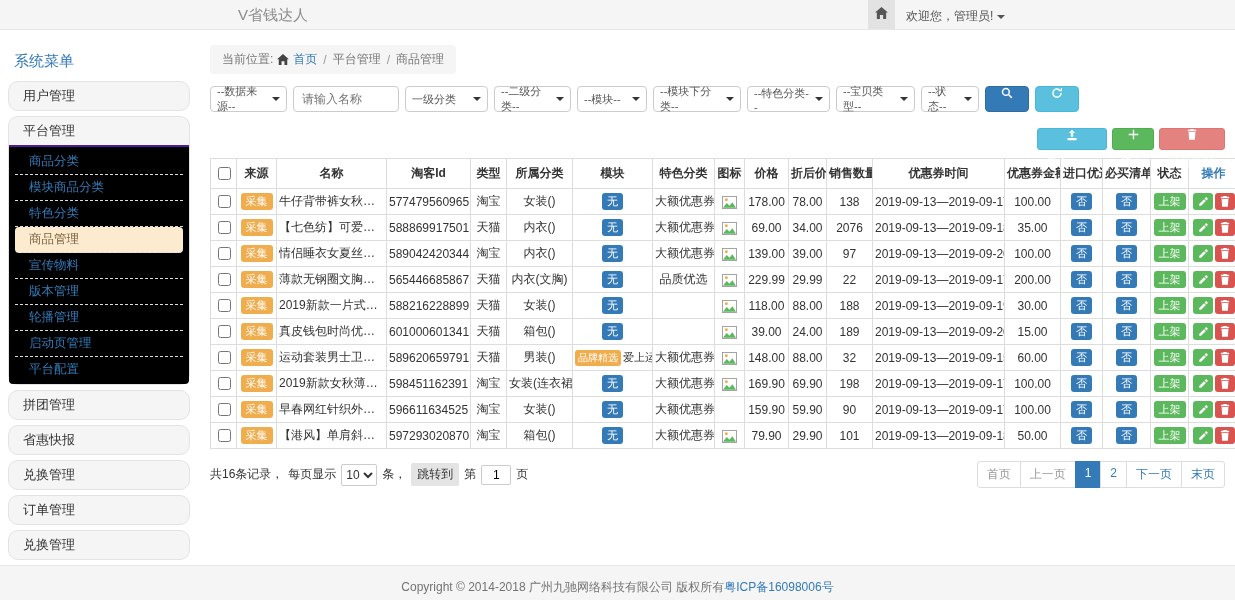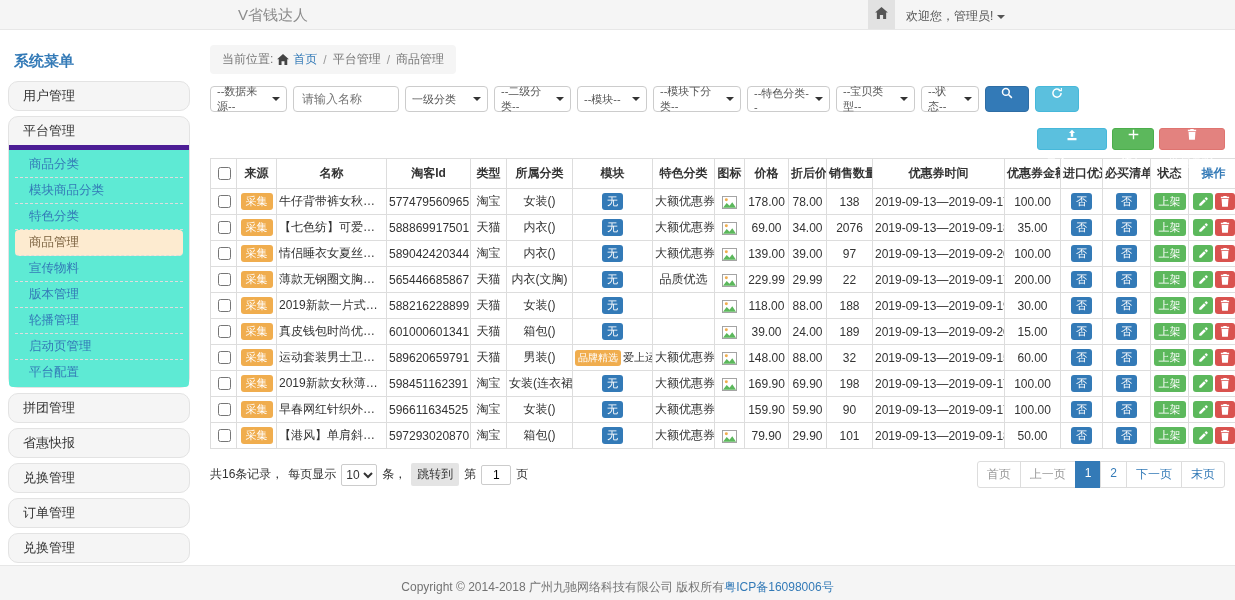--- a/index.html
+++ b/index.html
@@ -15,24 +15,24 @@
   .app-title { position:absolute; left:238px; top:6px; font-size:15px; color:#8c8c8c; }
   .home-btn { position:absolute; left:868px; top:0; width:27px; height:29px;
     background:#e2e2e2; display:flex; align-items:center; justify-content:center;
     color:#555; cursor:pointer; }
   .welcome { position:absolute; left:906px; top:8px; color:#555; cursor:pointer; }
   .caret { display:inline-block; width:0; height:0; border-top:4px solid #555;
     border-left:4px solid transparent; border-right:4px solid transparent;
     margin-left:4px; vertical-align:middle; }
   
   .sidebar { position:absolute; left:8px; top:45px; width:182px; z-index:1; }
-  .sidebar-heading { color:#337ab7; font-weight:bold; font-size:15px; padding:7px 6px 10px; }
+  .sidebar-heading { color:#337ab7; font-weight:normal; font-size:15px; padding:7px 6px 10px; }
   .panel { background:#f5f5f5; border:1px solid #e3e3e3; border-radius:10px; margin-bottom:5px; }
   .panel-heading { padding:6px 14px; font-size:13px; color:#333; cursor:pointer; line-height:16px; }
-  .panel-body { background:#5eead4; border-top:5px solid #4c1d95; border-radius:0 0 4px 4px; padding:2px 6px; }
+  .panel-body { background:#000000; border-top:2px solid #4c1d95; border-radius:0 0 4px 4px; padding:2px 6px; }
   .sub-item { padding:4px 8px 4px 14px; color:#337ab7; font-size:12.5px;
     border-bottom:1px dashed #ddd; cursor:pointer; }
   .sub-item:last-child { border-bottom:none; }
   .sub-item.active { background:#fdebd0; border-radius:4px; color:#7c6340; }
   .panel.partial { height:26px; }
   
   .main { position:absolute; left:210px; top:45px; width:1015px; z-index:1; }
   .breadcrumb { display:inline-flex; align-items:center; gap:4px;
     background:#f5f5f5; border-radius:4px; padding:6px 12px; color:#777; margin-bottom:12px; }
   .breadcrumb .crumb-home { color:#337ab7; cursor:pointer; }

